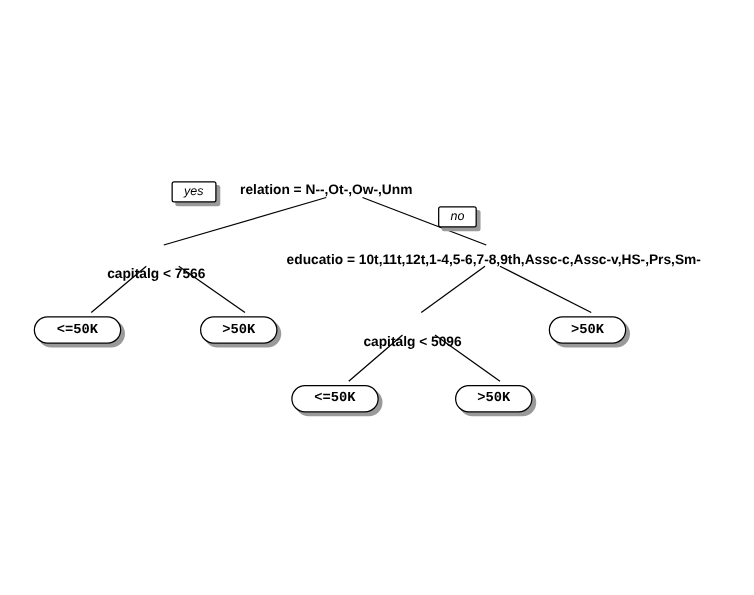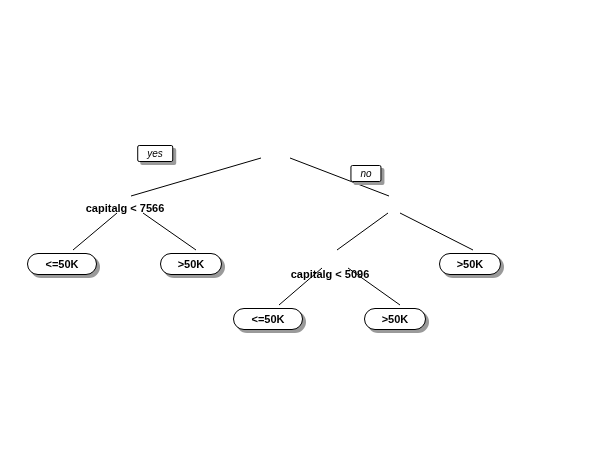--- a/index.html
+++ b/index.html
@@ -61,21 +61,21 @@
     box-sizing: border-box;
     border: 1px solid #000000;
     border-radius: 11px / 11px;
     background: #ffffff;
     display: flex;
     align-items: center;
     justify-content: center;
     padding: 0 12px;
   }
   .leaf .leaf-label {
-    font-family: Liberation Sans, sans-serif;
+    font-family: Liberation Mono, monospace;
     font-weight: bold;
     font-size: 11px;
     color: #000000;
     white-space: nowrap;
     line-height: 11px;
   }
 
   
   .branch-tag {
     position: absolute;
@@ -138,23 +138,25 @@
     </div>
   </div>
 
   <div class="branch-tag" id="tag-no" style="left: 366px; top: 145px; margin-top: 20px;">
     <div class="tag-shadow"></div>
     <div class="tag-body">
       <span class="tag-label">no</span>
     </div>
   </div>
 
+  <div class="split-node" id="node-root" style="left: 261px; top: 146px;">relation = N--,Ot-,Ow-,Unm</div>
 
-  <div class="split-node" id="node-capitalg-7566" style="left: 125px; top: 202px;">capitalg &lt; 7566</div>
+  <div class="split-node" id="node-capitalg-7566" style="left: 125px; top: 213px;">capitalg &lt; 7566</div>
 
+  <div class="split-node" id="node-educatio" style="left: 395px; top: 202px;">educatio = 10t,11t,12t,1-4,5-6,7-8,9th,Assc-c,Assc-v,HS-,Prs,Sm-</div>
 
   <div class="split-node" id="node-capitalg-5096" style="left: 330px; top: 268px;">capitalg &lt; 5096</div>
 
   <div class="leaf" id="leaf-1" style="left: 62px; top: 253px; width: 70px;">
     <div class="leaf-shadow" style="width: 70px;"></div>
     <div class="leaf-body" style="width: 70px;">
       <span class="leaf-label">&lt;=50K</span>
     </div>
   </div>
 

